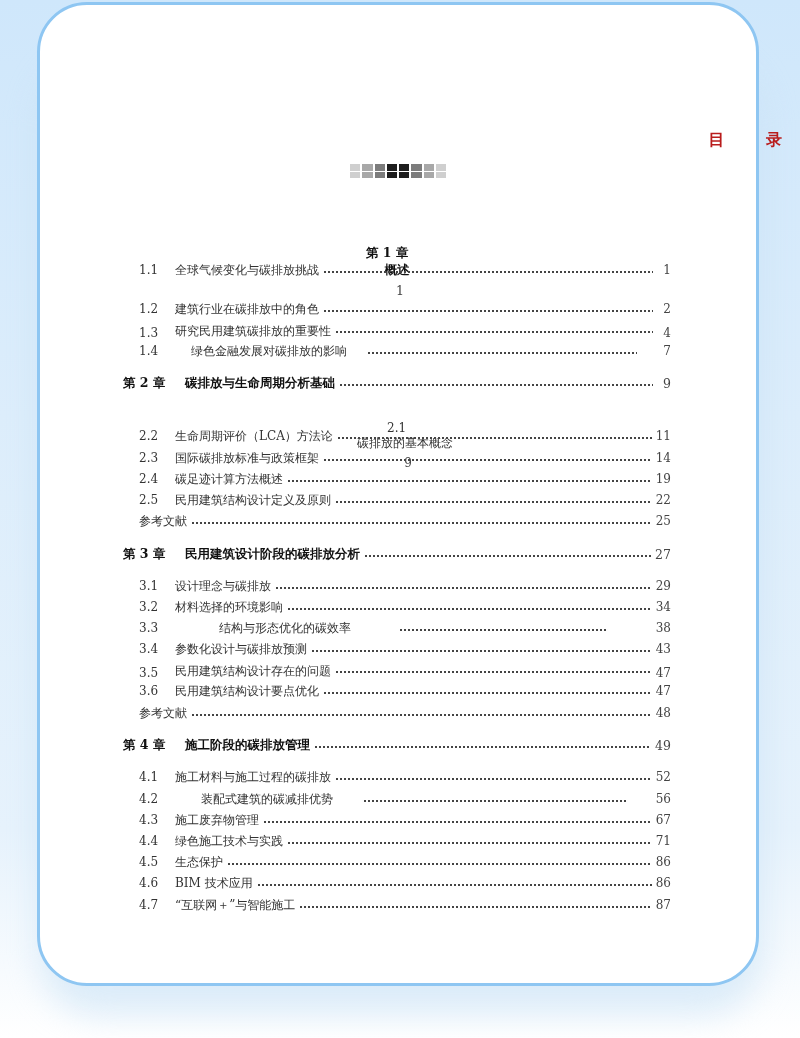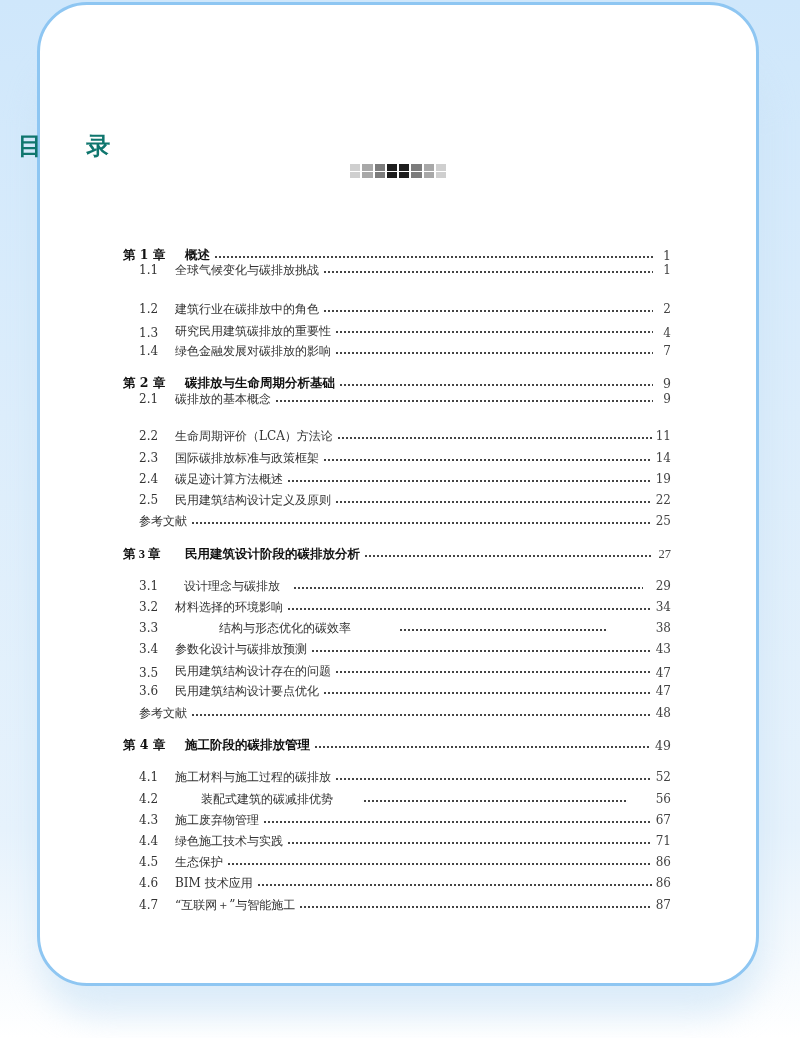--- a/index.html
+++ b/index.html
@@ -11,23 +11,23 @@
     .shadow {
       position: absolute; left: 40px; top: 60px; width: 722px; height: 955px;
       border-radius: 60px; background: rgba(200,225,245,0.6); filter: blur(16px);
     }
     .card {
       position: absolute; left: 37px; top: 2px; width: 722px; height: 984px;
       background: #ffffff; border: 3px solid #8ec6f2; border-radius: 50px;
       box-sizing: border-box;
     }
     .title {
-      position: absolute; left: 0; right: 0; top: 130px; text-align: left;
+      position: absolute; left: 0; right: 0; top: 130px; text-align: right;
       font-family: "DejaVu Sans", "Liberation Sans", sans-serif; font-weight: bold;
-      font-size: 24px; color: #0f766e; letter-spacing: 0;
+      font-size: 16px; color: #b91c1c; letter-spacing: 0;
     }
     .title span { display: inline-block; margin: 0 18px; }
     .deco {
       position: absolute; left: 350px; top: 164px; width: 96px; height: 14px;
       display: flex; gap: 2px;
     }
     .deco .blk { flex: 1; display: flex; flex-direction: column; gap: 1px; }
     .deco .blk i { flex: 1; display: block; }
     .toc { position: absolute; left: 123px; top: 245px; width: 548px; }
     .row {
@@ -87,21 +87,21 @@
       <i style="background:#a8a8a8"></i>
       <i style="background:#a8a8a8"></i>
     </div>
     <div class="blk">
       <i style="background:#cfcfcf"></i>
       <i style="background:#cfcfcf"></i>
     </div>
   </div>
 
 <div class="toc" id="toc">
-    <div class="row chapter" style="top: 0px;">
+    <div class="row chapter" style="top: 0px; flex-direction: column;">
       <span class="num">第 1 章</span>
       <span class="label">概述</span>
       <span class="dots"></span>
       <span class="page">1</span>
     </div>
     <div class="row section" style="top: 15px;">
       <span class="num">1.1</span>
       <span class="label">全球气候变化与碳排放挑战</span>
       <span class="dots"></span>
       <span class="page">1</span>
@@ -111,33 +111,33 @@
       <span class="label">建筑行业在碳排放中的角色</span>
       <span class="dots"></span>
       <span class="page">2</span>
     </div>
     <div class="row section" style="top: 75px; align-items: flex-end;">
       <span class="num">1.3</span>
       <span class="label">研究民用建筑碳排放的重要性</span>
       <span class="dots"></span>
       <span class="page">4</span>
     </div>
-    <div class="row section" style="top: 96px;">
+    <div class="row section" style="top: 96px; gap: 16px;">
       <span class="num">1.4</span>
       <span class="label">绿色金融发展对碳排放的影响</span>
       <span class="dots"></span>
       <span class="page">7</span>
     </div>
     <div class="row chapter" style="top: 128px;">
       <span class="num">第 2 章</span>
       <span class="label">碳排放与生命周期分析基础</span>
       <span class="dots"></span>
       <span class="page">9</span>
     </div>
-    <div class="row section" style="top: 144px;">
+    <div class="row section" style="top: 176px; flex-direction: column;">
       <span class="num">2.1</span>
       <span class="label">碳排放的基本概念</span>
       <span class="dots"></span>
       <span class="page">9</span>
     </div>
     <div class="row section" style="top: 181px;">
       <span class="num">2.2</span>
       <span class="label">生命周期评价（LCA）方法论</span>
       <span class="dots"></span>
       <span class="page">11</span>
@@ -158,27 +158,27 @@
       <span class="num">2.5</span>
       <span class="label">民用建筑结构设计定义及原则</span>
       <span class="dots"></span>
       <span class="page">22</span>
     </div>
     <div class="row ref" style="top: 266px;">
       <span class="label">参考文献</span>
       <span class="dots"></span>
       <span class="page">25</span>
     </div>
-    <div class="row chapter" style="top: 299px; font-family: Liberation Serif, serif;">
+    <div class="row chapter" style="top: 299px;">
       <span class="num">第 3 章</span>
       <span class="label">民用建筑设计阶段的碳排放分析</span>
       <span class="dots"></span>
       <span class="page">27</span>
     </div>
-    <div class="row section" style="top: 331px; gap: 9px;">
+    <div class="row section" style="top: 331px;">
       <span class="num">3.1</span>
       <span class="label">设计理念与碳排放</span>
       <span class="dots"></span>
       <span class="page">29</span>
     </div>
     <div class="row section" style="top: 352px;">
       <span class="num">3.2</span>
       <span class="label">材料选择的环境影响</span>
       <span class="dots"></span>
       <span class="page">34</span>

